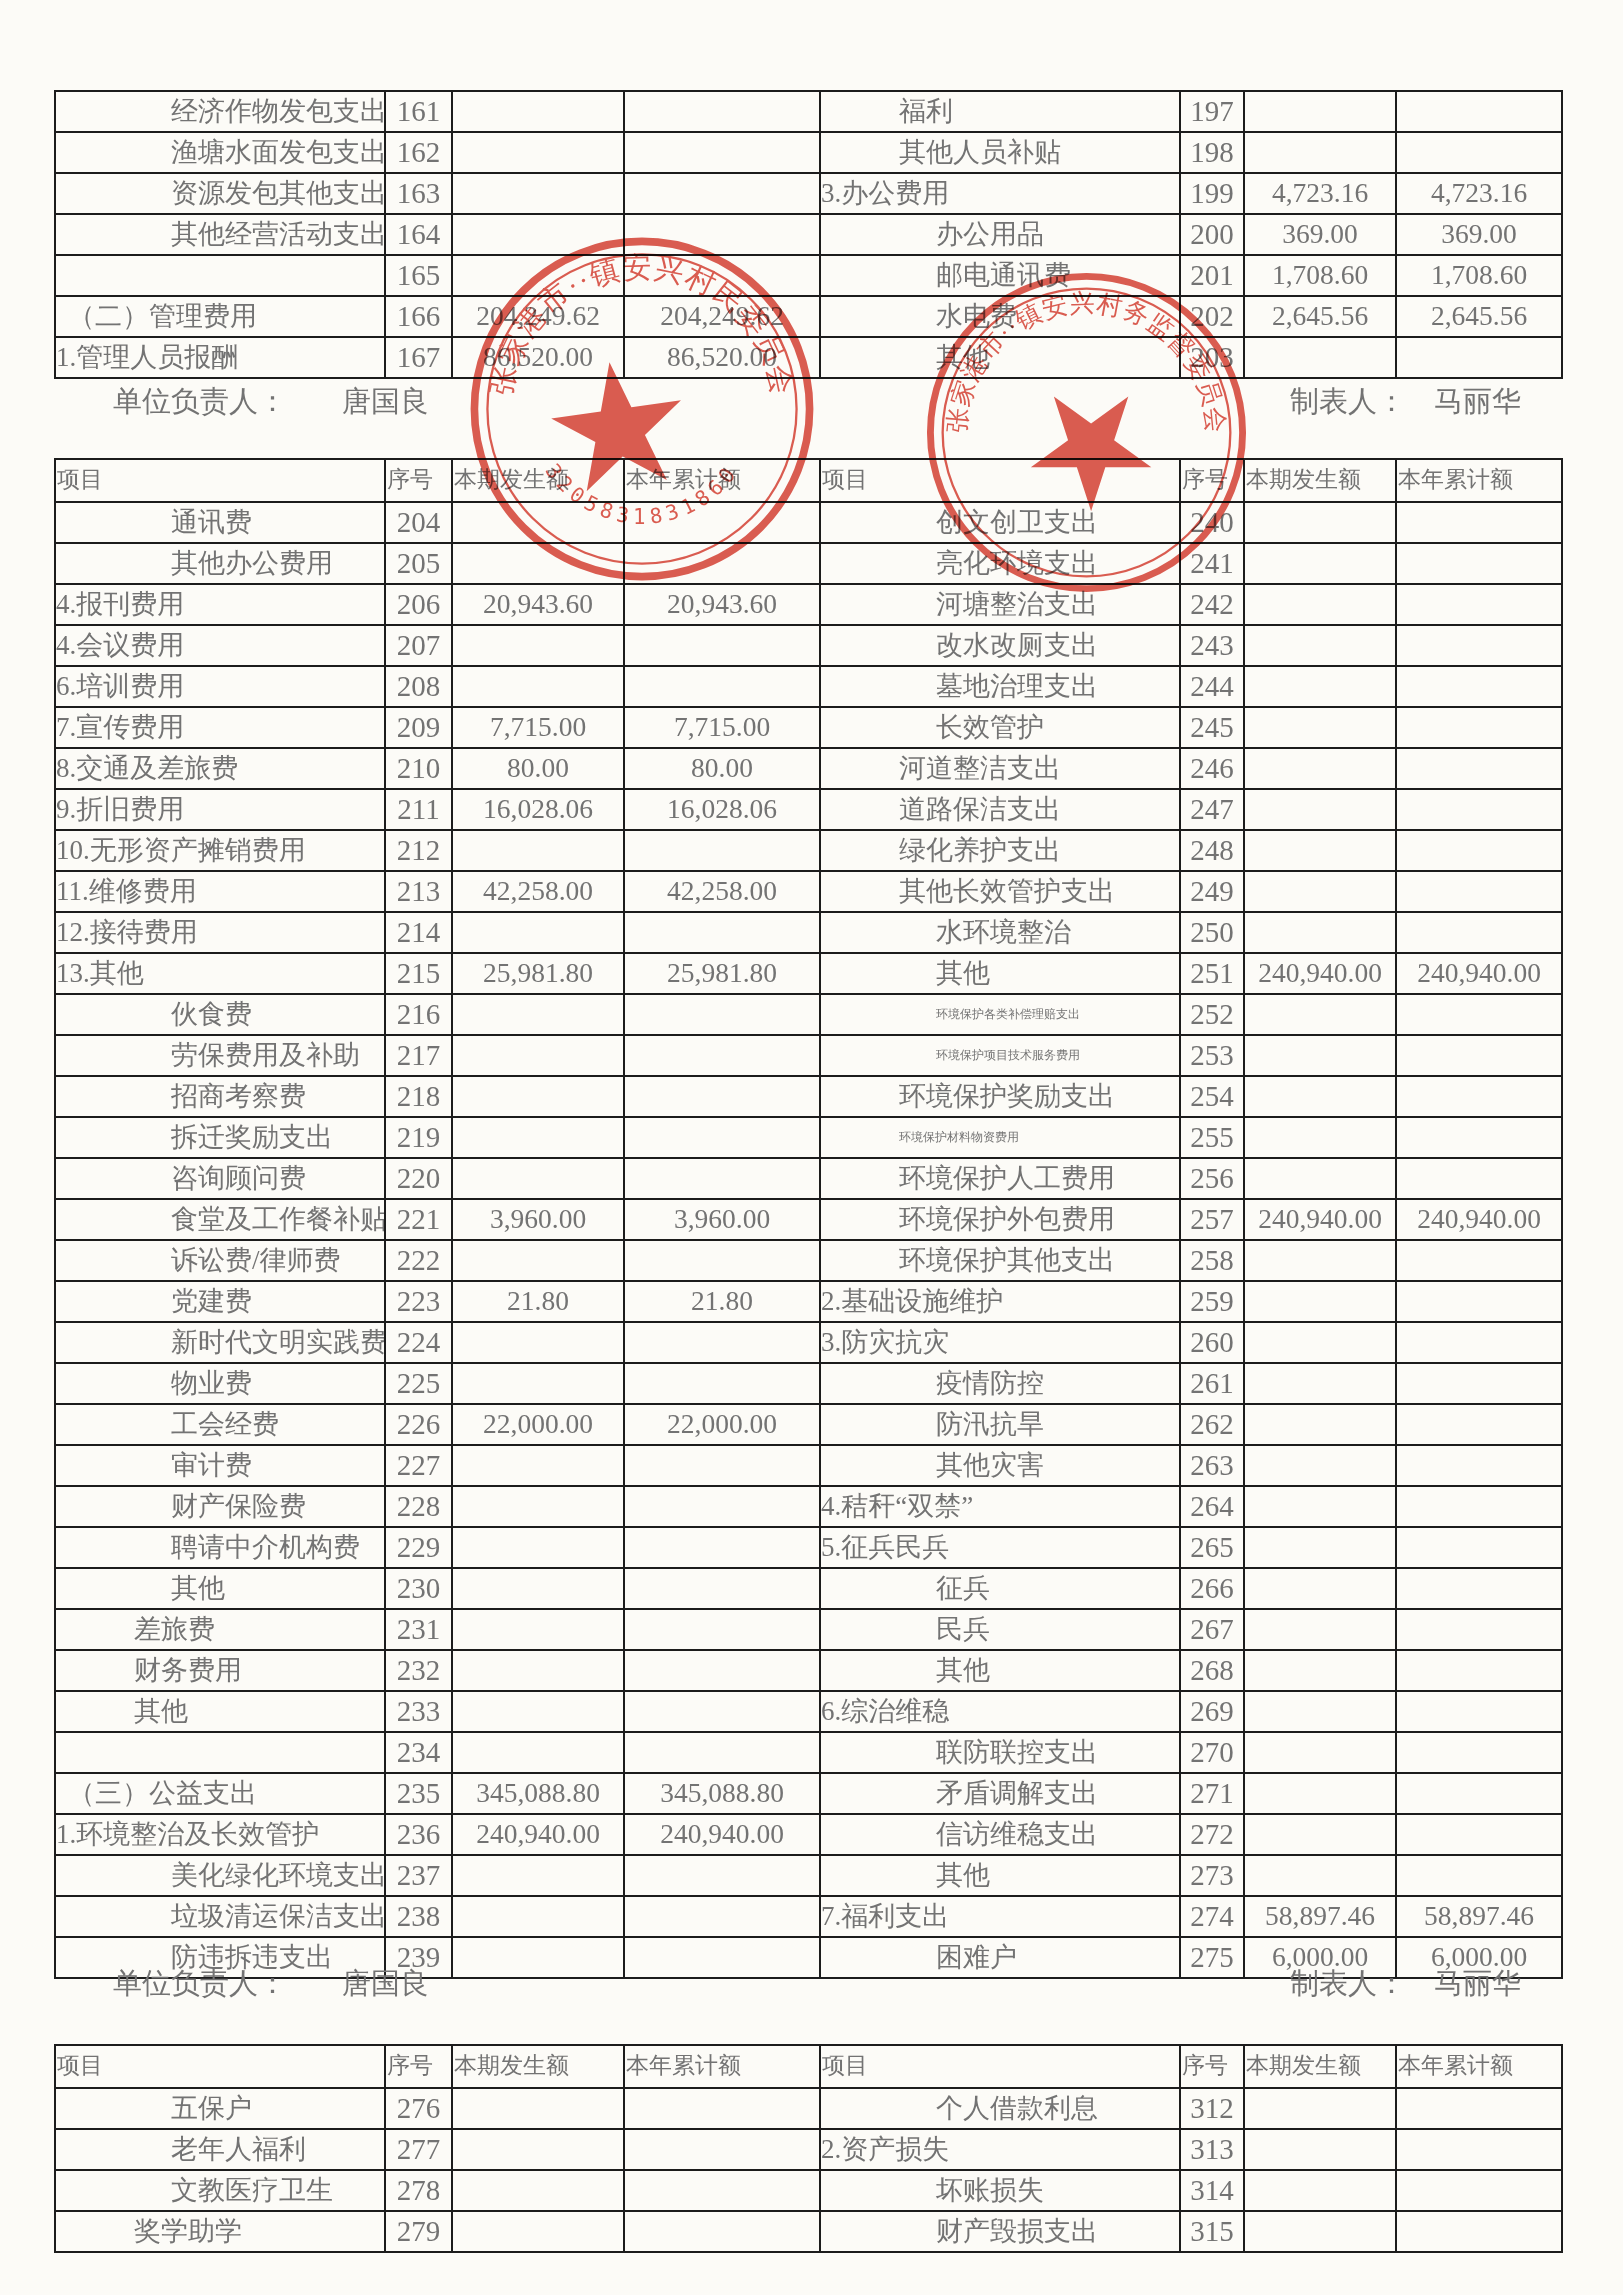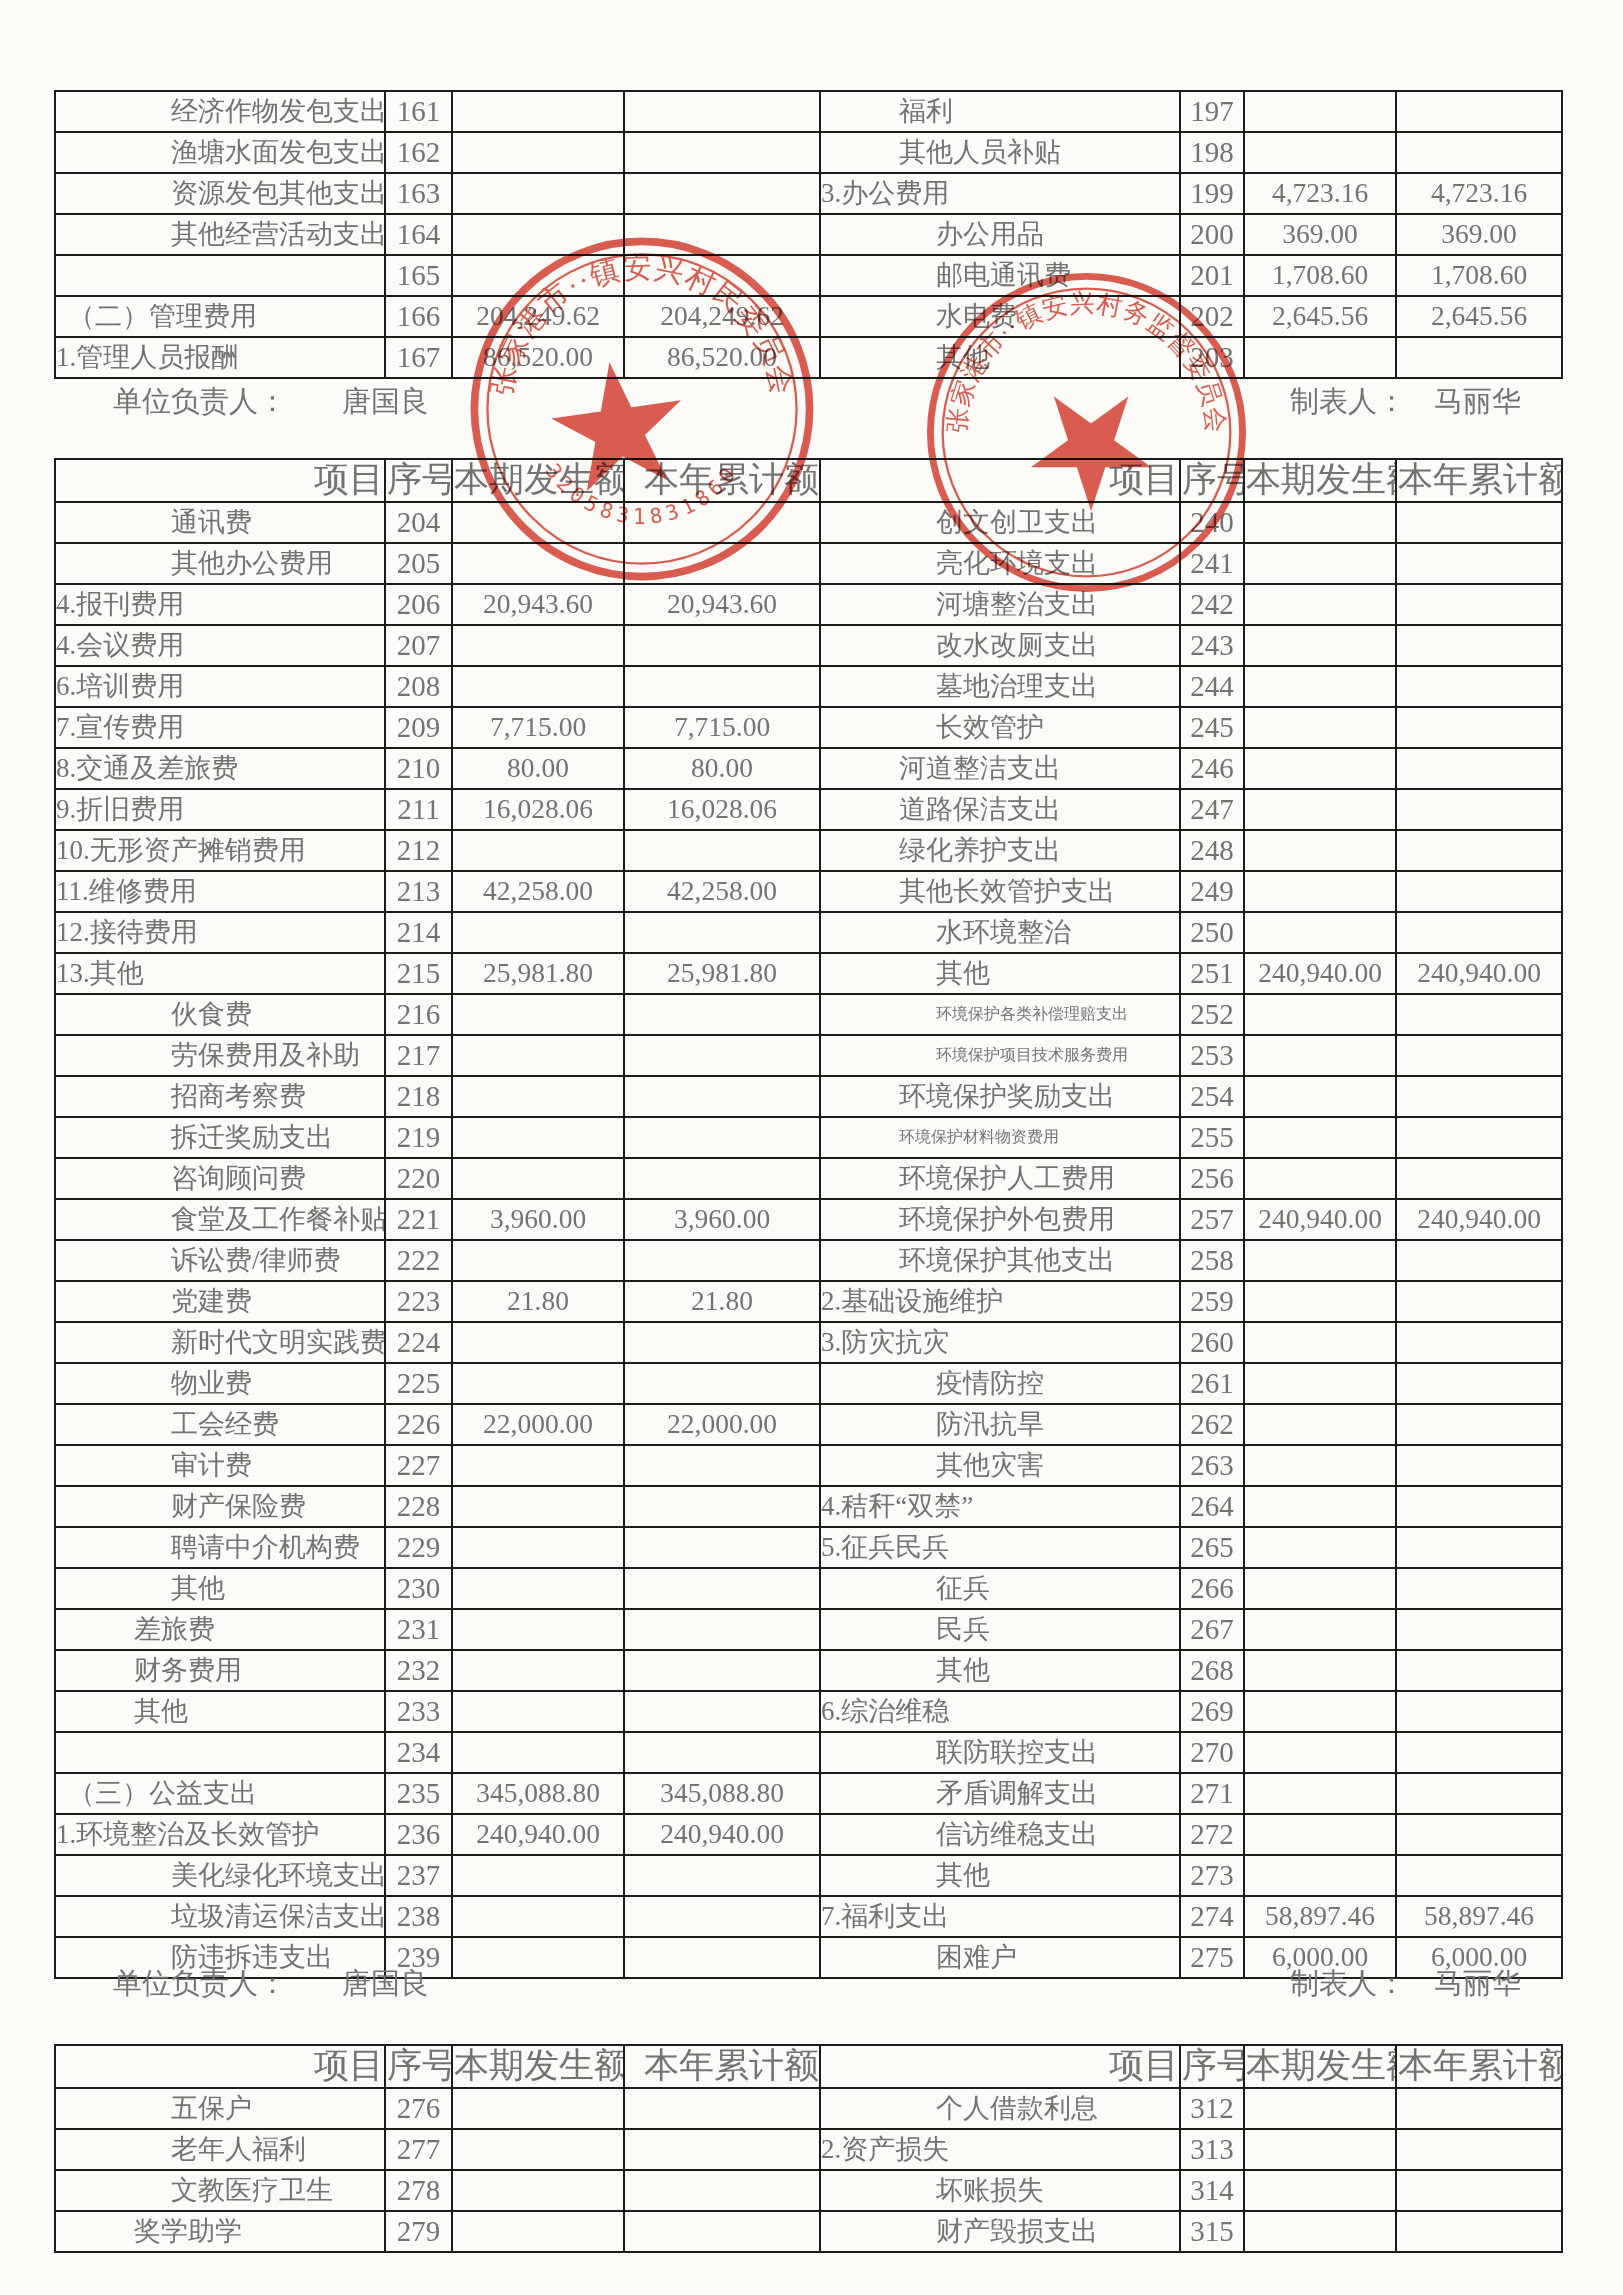--- a/index.html
+++ b/index.html
@@ -3,26 +3,26 @@
 <meta charset="utf-8">
 <style>
   html,body{margin:0;padding:0;background:#888}
   #page{position:relative;width:1624px;height:2295px;margin:0 auto;background:#fcfbf7;
         font-family:"Liberation Serif",serif;color:#737373;overflow:hidden}
   table.grid{position:absolute;border-collapse:collapse;table-layout:fixed}
   .grid td{border:2.7px solid #1c1c1c;padding:0;white-space:nowrap;overflow:hidden;
            font-size:27px;vertical-align:middle;line-height:1.05}
   .grid td.c1{text-align:center;font-size:29px}
   .grid td.c2,.grid td.c3{text-align:center;font-size:27.5px}
-  .grid td.hd{text-align:right;font-size:35px;padding-left:1px;font-weight:400}
+  .grid td.hd{text-align:left;font-size:23px;padding-left:1px;font-weight:400}
   .grid td.lvl0{padding-left:12px}
   .grid td.lvl1{}
   .grid td.lvl2{padding-left:115px}
   .grid td.lvl3{padding-left:78px}
-  .grid td.sm{font-size:16px}
+  .grid td.sm{font-size:12px}
   .t1 tr{height:41px}
   .t2 tr{height:41px}
   .t3 tr{height:41px}
   .grid tr.hd{height:43px}
   .sigrow{position:absolute;left:0;width:1624px;height:35px;line-height:35px;font-size:29px}
   .sigrow span{position:absolute;white-space:nowrap}
   .sig-resp-label{left:113px}
   .sig-resp-name{left:342px}
   .sig-prep-label{left:1290px}
   .sig-prep-name{left:1434px}

